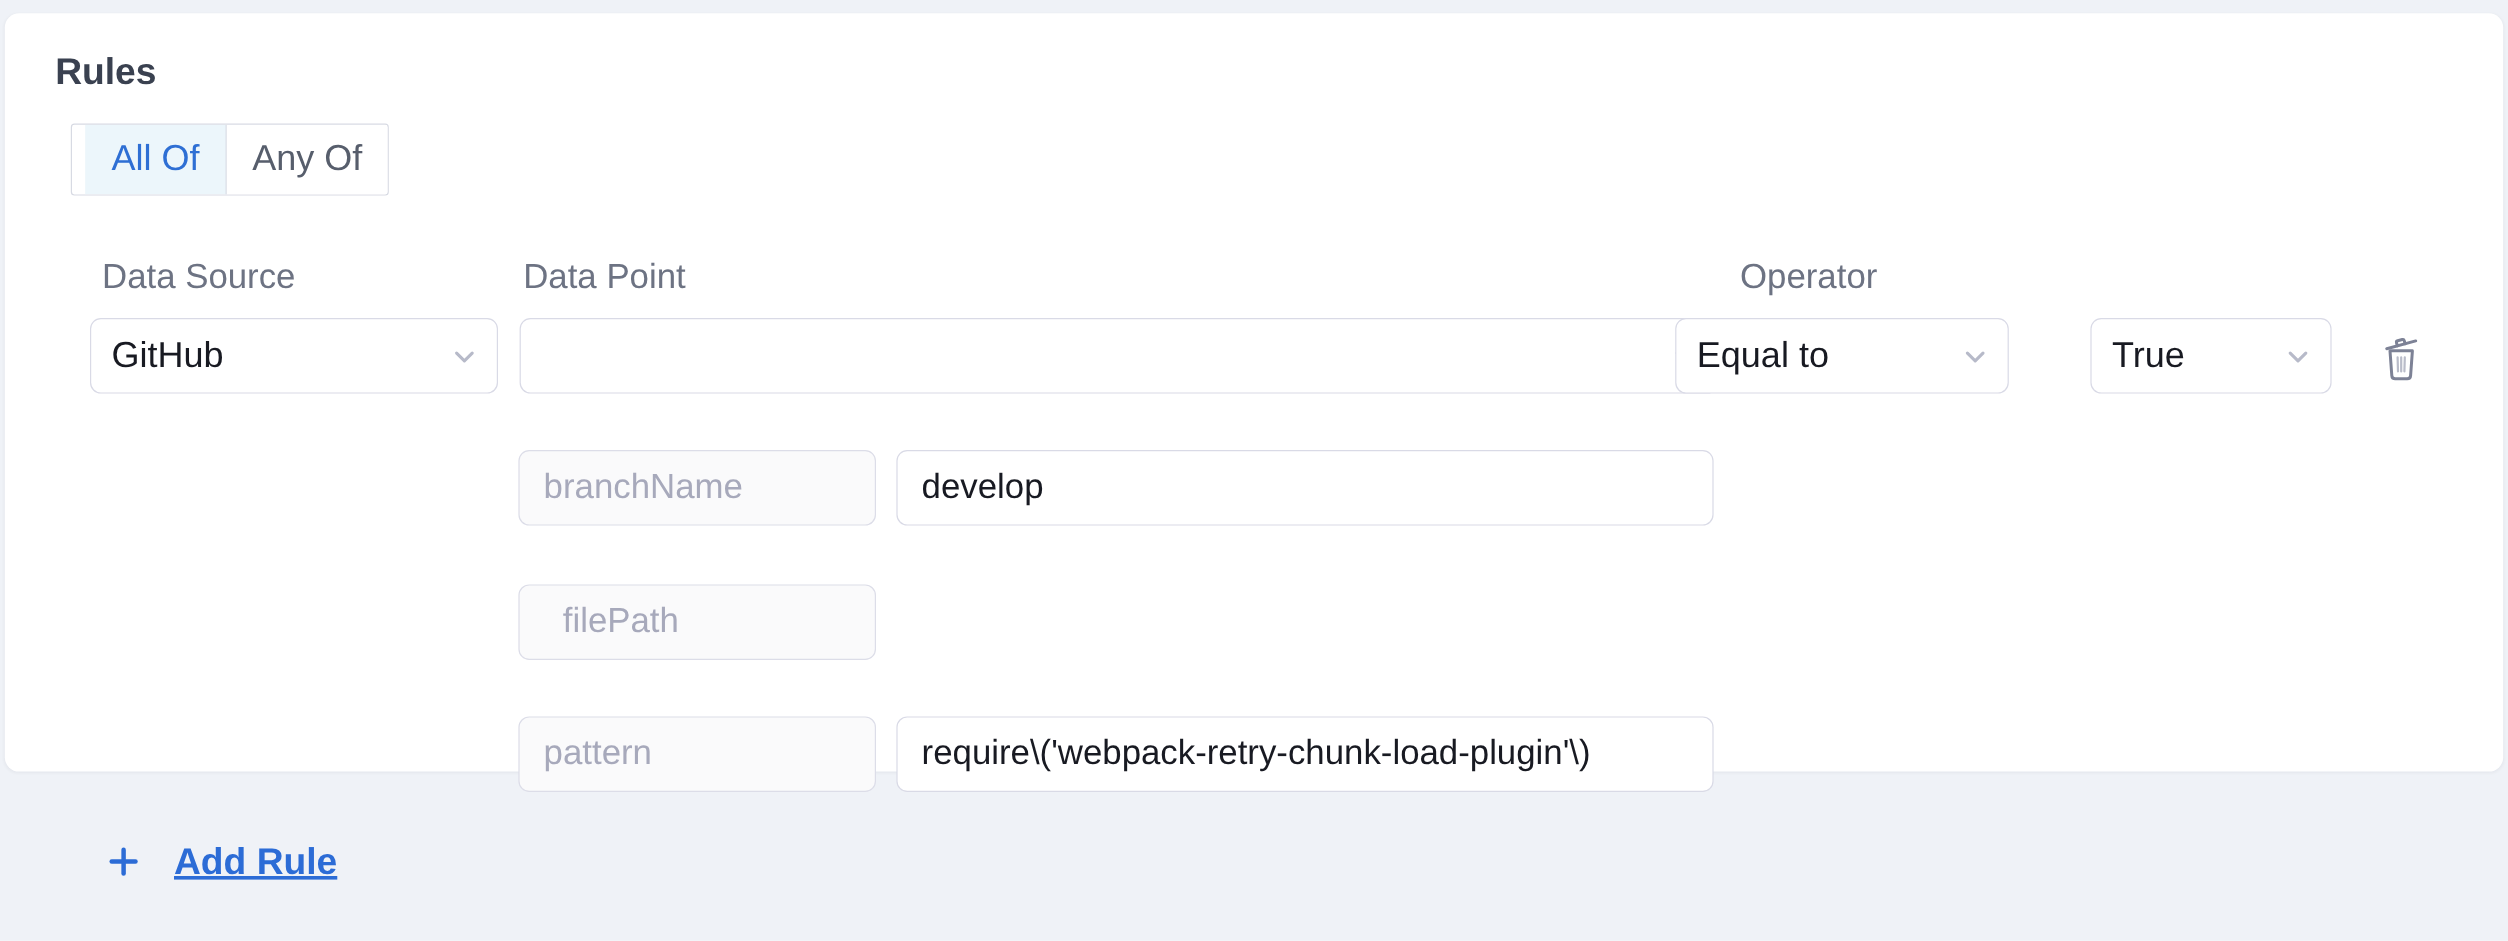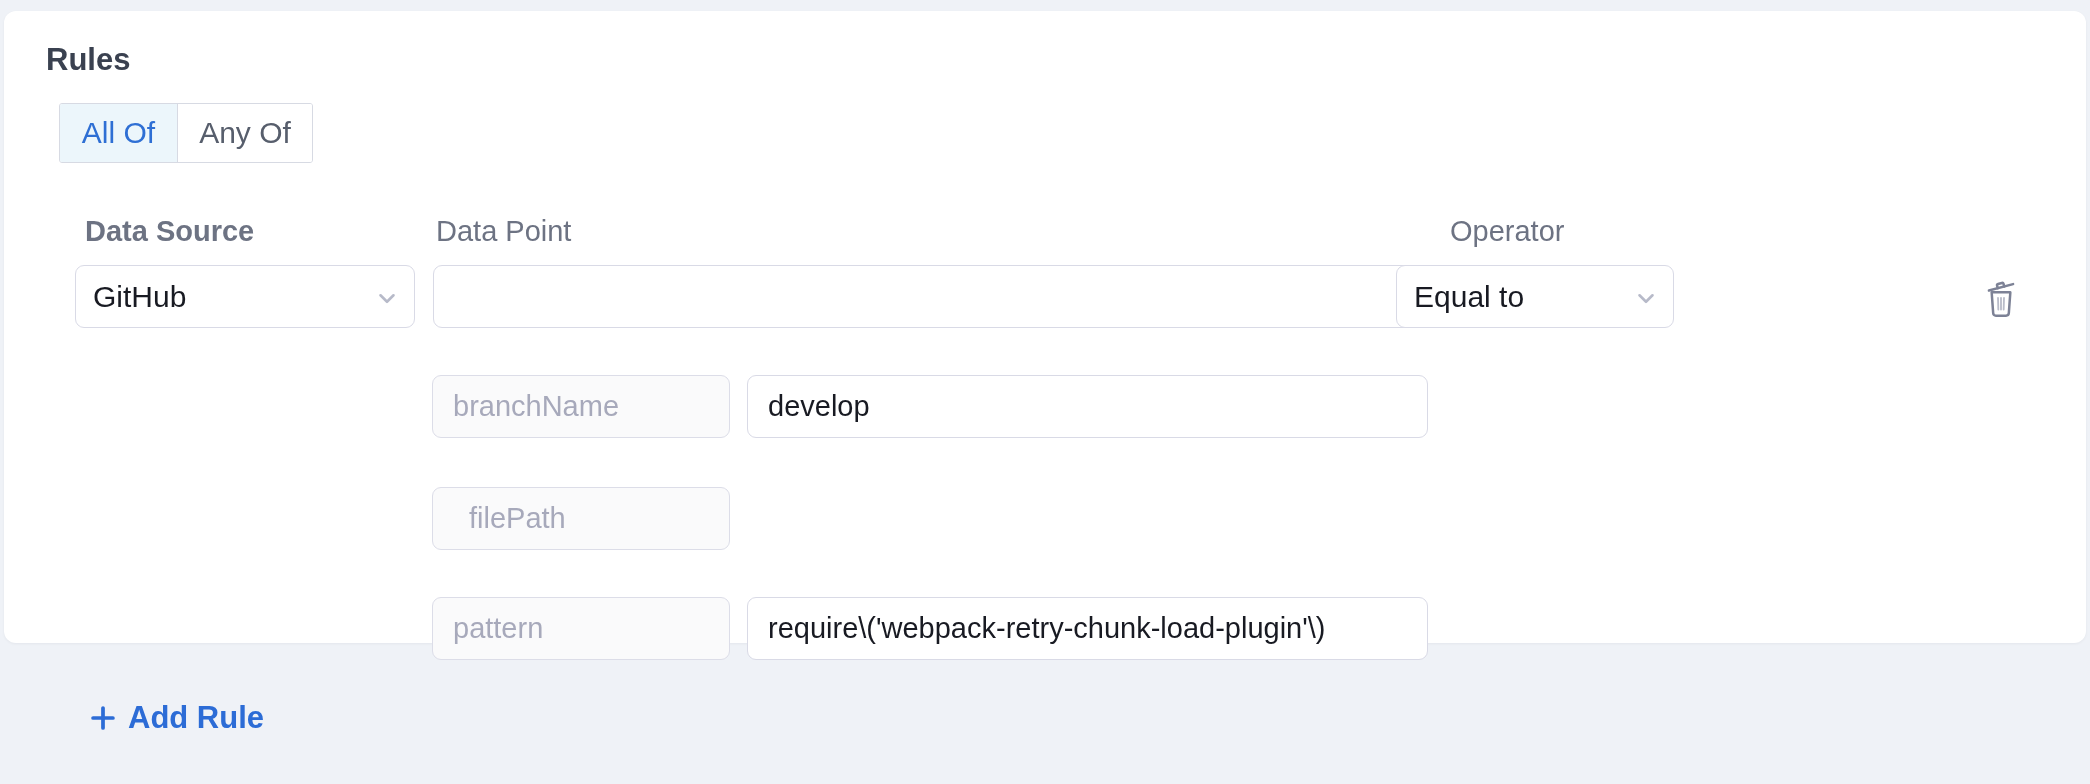--- a/index.html
+++ b/index.html
@@ -28,26 +28,26 @@
     background: #ffffff; overflow: hidden;
   }
   .seg {
     height: 100%; border: none; background: #ffffff;
     font-family: inherit; font-size: 30px; color: #575e6c;
     display: flex; align-items: center; justify-content: center;
     cursor: pointer;
   }
   .seg-allof { width: 118px; border-right: 1px solid #d7dae3; }
   .seg-anyof { width: 134px; }
-  .seg-selected { background: #ecf6fb; color: #2e6fd4; }
+  .seg-selected { background: #ecf6fb; color: #2e6fd4; margin-left: 11px; }
   .field-label {
     position: absolute; top: 204px; height: 36px;
     font-size: 29px; color: #6d7383;
   }
-  .label-ds { left: 81px; font-weight: bold; }
+  .label-ds { left: 81px; }
   .label-dp { left: 432px; }
   .label-op { left: 1446px; }
   .select {
     position: absolute; top: 254px; height: 63px;
     background: #ffffff;
     border: 1.5px solid #d9dae6; border-radius: 9px;
     display: flex; align-items: center;
     padding: 0 52px 0 17px;
     font-size: 30px; color: #181a22;
     cursor: pointer;
@@ -85,23 +85,23 @@
     left: 743px; width: 681px;
     background: #ffffff;
     border: 1.5px solid #d9dae6;
     color: #181a22;
   }
   .row-1 { top: 364px; }
   .row-2 { top: 476px; padding-left: 36px; }
   .row-3 { top: 586px; }
   .add-rule {
     position: absolute; left: 85px; top: 684px; height: 46px;
-    display: flex; align-items: center; gap: 11px;
+    display: flex; align-items: center; gap: 28px;
     background: transparent; border: none; cursor: pointer;
-    font-family: inherit; font-size: 31px; font-weight: 700; color: #2c6cd6;
+    font-family: inherit; font-size: 31px; font-weight: 700; color: #2c6cd6; text-decoration: underline;
   }
   .plus-icon { width: 28px; height: 28px; display: block; }
 </style>
 </head>
 <body>
 
 <div class="card">
 
   <div class="rules-heading">Rules</div>
 
@@ -133,20 +133,28 @@
 
   <div class="select select-op">
     <span>Equal to</span>
     <span class="chevron">
       <svg viewBox="0 0 24 24" width="26" height="26">
           <polyline points="6,9.5 12,15.5 18,9.5" fill="none" stroke="#b7bac9" stroke-width="2.4" stroke-linecap="round" stroke-linejoin="round"></polyline>
         </svg>
     </span>
   </div>
 
+  <div class="select select-val">
+    <span>True</span>
+    <span class="chevron">
+      <svg viewBox="0 0 24 24" width="26" height="26">
+          <polyline points="6,9.5 12,15.5 18,9.5" fill="none" stroke="#b7bac9" stroke-width="2.4" stroke-linecap="round" stroke-linejoin="round"></polyline>
+        </svg>
+    </span>
+  </div>
 
   <button class="trash-btn">
     <svg viewBox="0 0 24 26" width="40" height="44" fill="none" stroke="#7d8296" stroke-width="1.5" stroke-linecap="round" stroke-linejoin="round">
       <g transform="rotate(-15 12 7.2)">
         <line x1="4.5" y1="7.2" x2="19.5" y2="7.2"></line>
         <path d="M10 7.2 V5.6 Q10 4.8 10.8 4.8 H13.2 Q14 4.8 14 5.6 V7.2"></path>
       </g>
       <path d="M6.4 10.2 L7.3 22.6 Q7.4 24.2 9 24.2 H15 Q16.6 24.2 16.7 22.6 L17.6 10.2 Z"></path>
       <line x1="10.2" y1="13.5" x2="10.4" y2="20.5" stroke="#b9bcc9" stroke-width="1.1"></line>
       <line x1="12" y1="13.5" x2="12" y2="20.5" stroke="#b9bcc9" stroke-width="1.1"></line>

